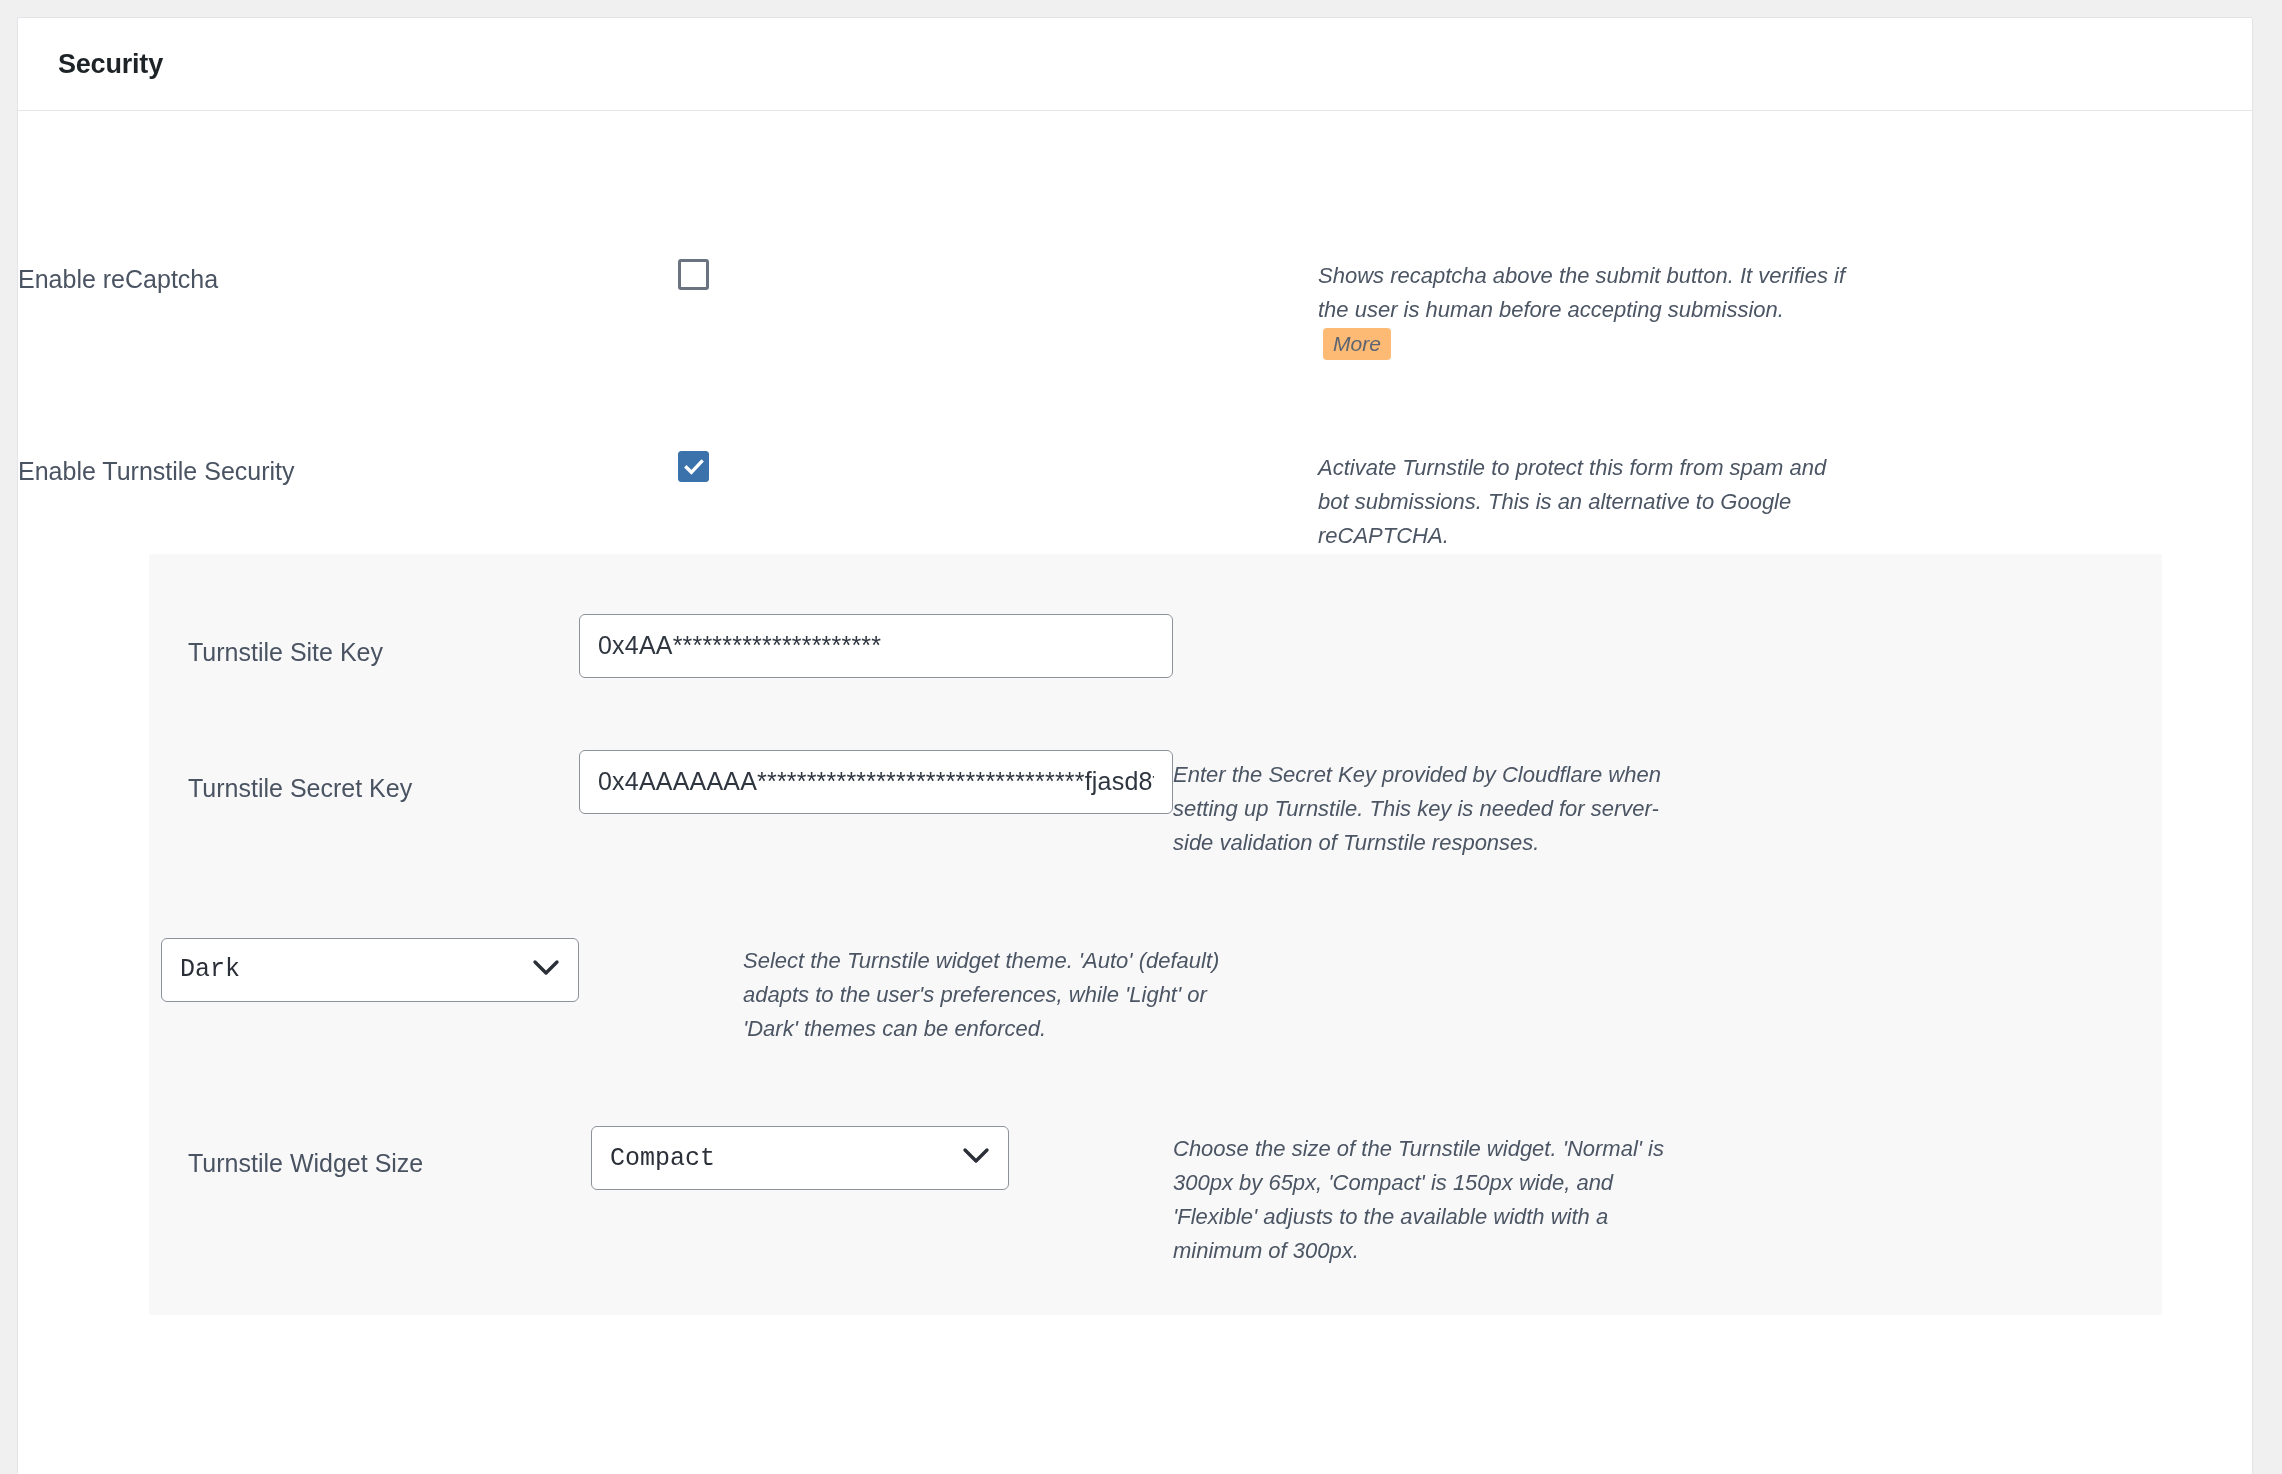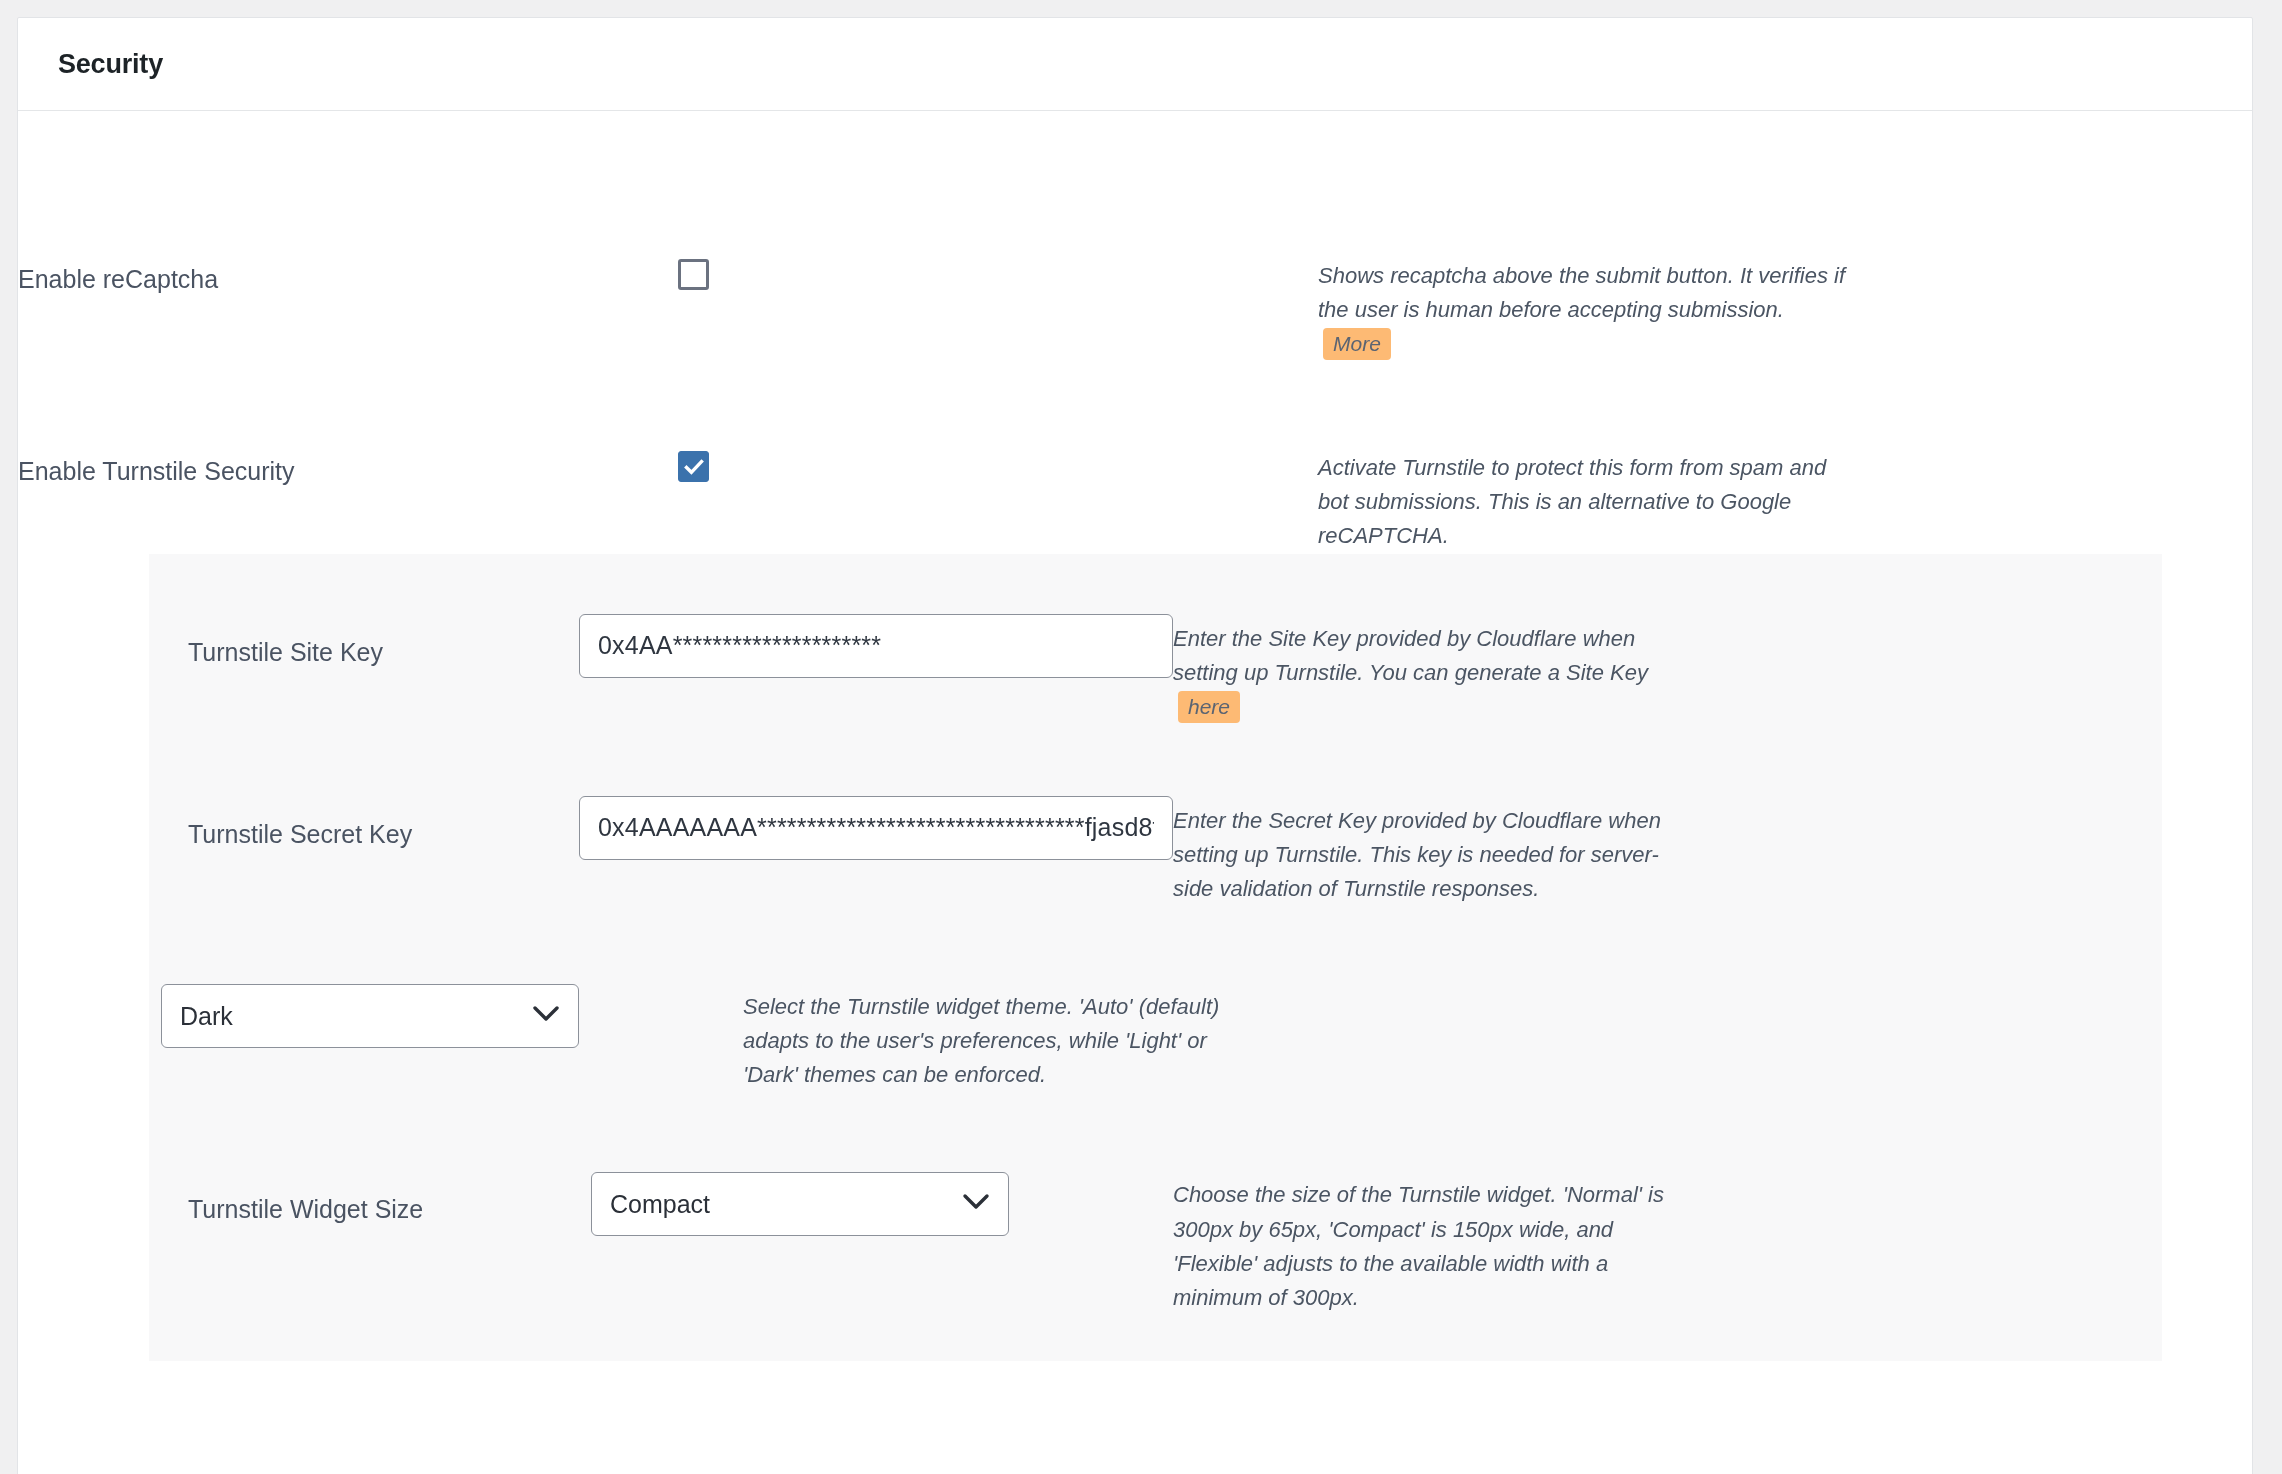--- a/index.html
+++ b/index.html
@@ -183,20 +183,21 @@
     background: #ffffff;
     display: flex;
     align-items: center;
     padding: 0 18px;
     cursor: pointer;
   }
   .select .sel-val {
     font-size: 25px;
     color: #2b3038;
     font-weight: normal;
+    font-family: Liberation Mono, monospace;
   }
   .select .chev {
     position: absolute;
     right: 18px;
     top: 50%;
     transform: translateY(-50%);
     display: block;
   }
 
   .sub-row-3 .row-control, .sub-row-4 .row-control { padding-left: 12px; }
@@ -246,23 +247,20 @@
       </div>
 
       <div class="subpanel">
 
         <div class="sub-row sub-row-1">
           <div class="row-label">Turnstile Site Key</div>
           <div class="row-control">
             <div class="text-input">
               <span class="val">0x4AA*********************</span>
             </div>
-          </div>
-          <div class="row-help">
-            <span>Enter the Site Key provided by Cloudflare when setting up Turnstile. You can generate a Site Key</span><span class="chip">here</span>
           </div>
         </div>
 
         <div class="sub-row sub-row-2">
           <div class="row-label">Turnstile Secret Key</div>
           <div class="row-control">
             <div class="text-input">
               <span class="val">0x4AAAAAAA*********************************fjasd8f7asdf</span>
             </div>
           </div>

